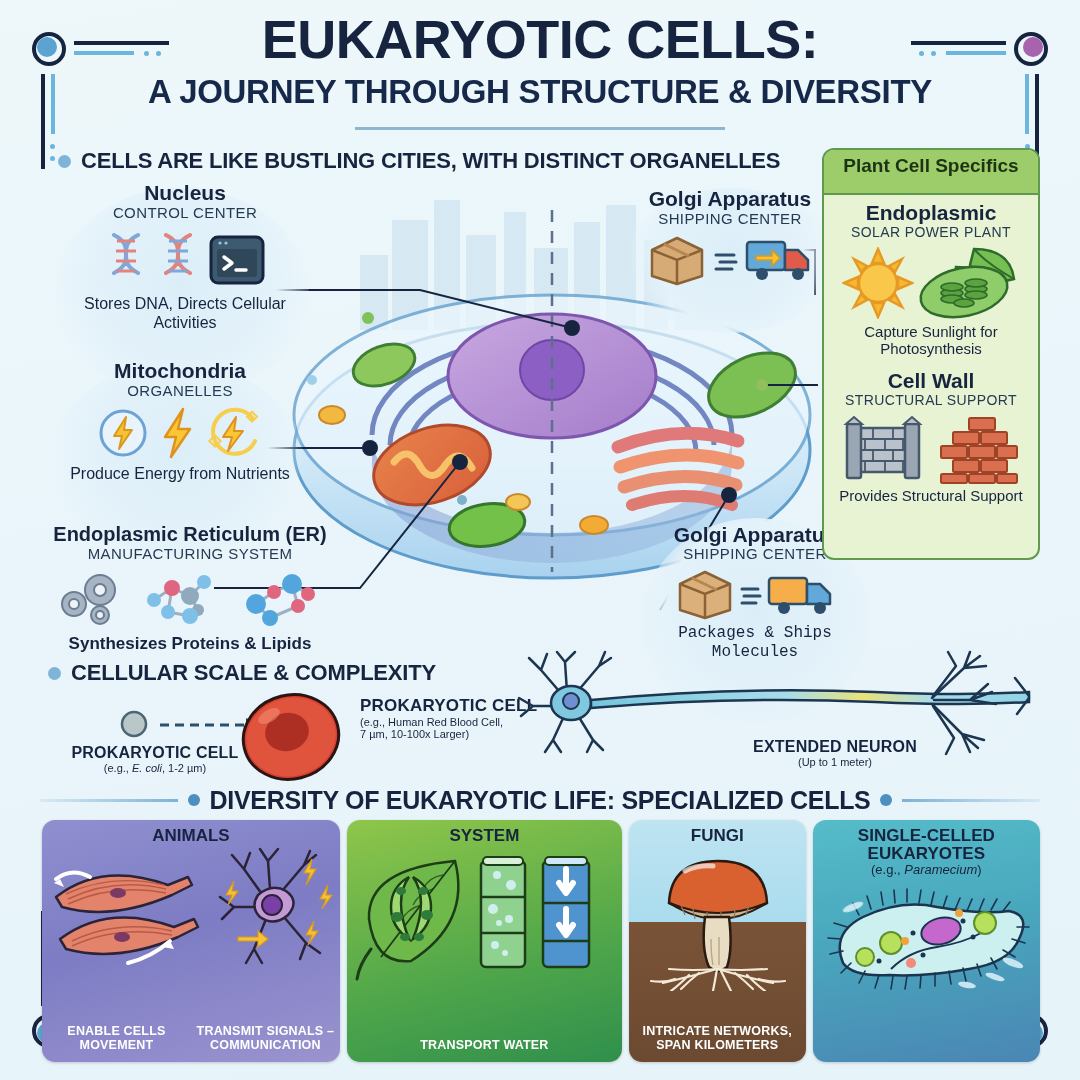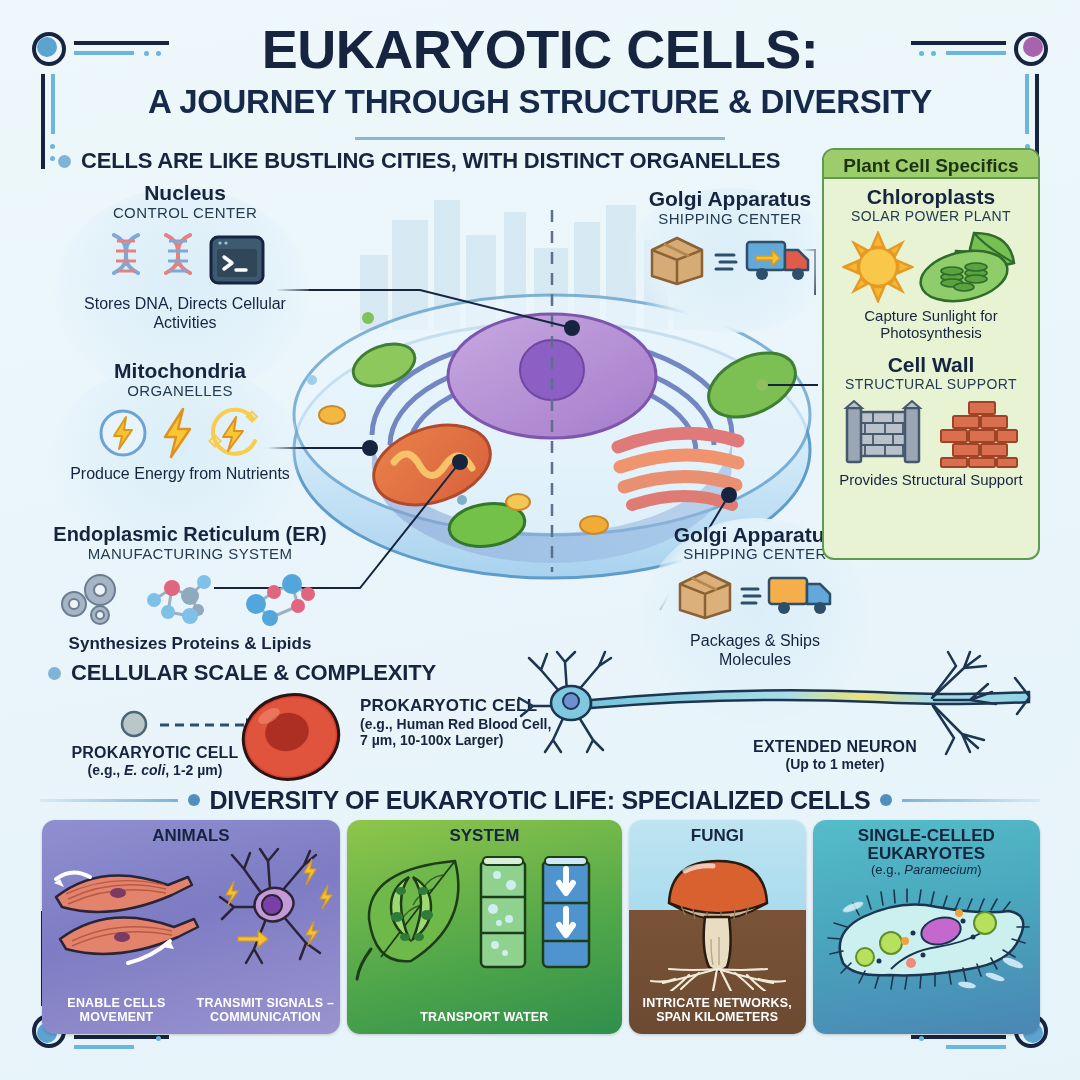--- a/index.html
+++ b/index.html
@@ -23,21 +23,21 @@
   .corner .vl1{position:absolute;width:4px;background:#16243f;}
   .corner .vl2{position:absolute;width:4px;background:#6cb5dd;}
   .corner .mini{position:absolute;width:5px;height:5px;border-radius:50%;background:#6cb5dd;}
 
   .c-tl{top:22px;left:22px;}
   .c-tr{top:22px;right:22px;}
   .c-bl{bottom:22px;left:22px;}
   .c-br{bottom:22px;right:22px;}
 
   
-  .header{position:absolute;top:22px;left:0;width:1080px;text-align:center;}
+  .header{position:absolute;top:12px;left:0;width:1080px;text-align:center;}
   .title{font-size:54px;font-weight:bold;letter-spacing:-0.5px;line-height:1.02;
     color:#16243f;margin:0;}
   .subtitle{font-size:33px;font-weight:bold;color:#17294a;margin:6px 0 16px 0;
     letter-spacing:-0.3px;}
   .title-rule{width:370px;height:3px;background:#8fb6cf;margin:10px auto 0 auto;}
 
   
   .sec-head{position:absolute;display:flex;align-items:center;gap:10px;
     font-size:22px;font-weight:bold;color:#16243f;letter-spacing:-0.2px;}
   .sec-bullet{width:13px;height:13px;border-radius:50%;background:#7fb4d8;flex:0 0 auto;}
@@ -49,41 +49,41 @@
   .callout .ctitle{font-size:21px;font-weight:bold;color:#16243f;line-height:1.05;position:relative;}
   .callout .csub{font-size:15px;font-weight:normal;color:#243a52;letter-spacing:.4px;position:relative;}
   .callout .cdesc{font-size:16px;color:#16243f;line-height:1.16;position:relative;}
   .icons{display:flex;align-items:center;justify-content:center;gap:8px;position:relative;}
 
   
   .plant-panel{position:absolute;left:822px;top:148px;width:218px;height:412px;
     border:2px solid #5f9a4e;border-radius:12px;background:#e8f3d4;overflow:hidden;
     box-sizing:border-box;}
   .plant-head{background:#9dcc6b;border-bottom:2px solid #5f9a4e;text-align:center;
-    font-size:19px;font-weight:bold;color:#1d3313;padding:5px 0 0 0;}
+    font-size:19px;font-weight:bold;color:#1d3313;padding:5px 0 16px 0;}
   .plant-sec{text-align:center;padding:7px 8px 0 8px;}
   .plant-sec .pt{font-size:21px;font-weight:bold;color:#16243f;line-height:1.05;}
   .plant-sec .ps{font-size:14px;color:#243a52;letter-spacing:.4px;}
   .plant-sec .pd{font-size:15px;color:#16243f;line-height:1.15;margin-top:2px;}
 
   
   .scale-wrap{position:absolute;left:40px;top:690px;width:1000px;height:100px;}
   .lbl-bold{font-size:16px;font-weight:bold;color:#16243f;letter-spacing:.2px;}
-  .lbl-reg{font-size:14px;color:#16243f;font-weight:bold;}
+  .lbl-reg{font-size:11px;color:#16243f;}
 
   
   .divider{position:absolute;top:783px;left:40px;width:1000px;height:34px;
     display:flex;align-items:center;gap:10px;}
   .div-line{flex:1 1 auto;height:3px;background:linear-gradient(90deg,rgba(125,178,214,.15),#7db2d6);}
   .div-line.r{background:linear-gradient(90deg,#7db2d6,rgba(125,178,214,.15));}
   .div-dot{width:12px;height:12px;border-radius:50%;background:#4f8fc0;flex:0 0 auto;}
   .div-text{font-size:25px;font-weight:bold;color:#16243f;white-space:nowrap;letter-spacing:-0.3px;}
 
   
-  .cards{position:absolute;left:42px;top:820px;width:998px;height:214px;display:flex;gap:7px;}
+  .cards{position:absolute;left:42px;top:820px;width:998px;height:242px;display:flex;gap:7px;}
   .card{border-radius:13px;overflow:hidden;position:relative;display:flex;flex-direction:column;
     box-shadow:0 1px 3px rgba(0,0,0,.18);}
   .card .chead{text-align:center;font-size:17px;font-weight:bold;padding-top:7px;line-height:1.06;}
   .card .csubhead{text-align:center;font-size:13px;font-weight:normal;line-height:1.1;}
   .card .cart{flex:1 1 auto;position:relative;}
   .card .cfoot{display:flex;}
   .card .cfoot div{flex:1;text-align:center;font-size:12.5px;font-weight:bold;
     color:#ffffff;line-height:1.18;padding:0 2px 9px 2px;letter-spacing:.2px;}
 
   .card-animals{width:300px;background:linear-gradient(165deg,#8f8fd0 0%,#7d7cc4 45%,#9a93cf 100%);}
@@ -393,28 +393,28 @@
       <svg width="22" height="30" viewBox="0 0 22 30">
         <path d="M2,10 L18,10 M4,17 L20,17 M2,24 L16,24" stroke="#2d4f6b" stroke-width="3" stroke-linecap="round"></path>
       </svg>
       <svg width="70" height="52" viewBox="0 0 70 52">
         <rect x="3" y="10" width="38" height="26" rx="3" fill="#f5ae4a" stroke="#2d4f6b" stroke-width="2.5"></rect>
         <path d="M41,16 L54,16 L64,26 L64,36 L41,36 Z" fill="#62a8d8" stroke="#2d4f6b" stroke-width="2.5" stroke-linejoin="round"></path>
         <circle cx="18" cy="40" r="6" fill="#2d4f6b"></circle>
           <circle cx="54" cy="40" r="6" fill="#2d4f6b"></circle>
       </svg>
     </div>
-    <div class="cdesc" style="margin-top:12px;">Packages &amp; Ships Molecules</div>
+    <div class="cdesc" style="margin-top:4px;font-family:Liberation Mono, monospace;">Packages &amp; Ships Molecules</div>
   </div>
 
   <div class="plant-panel">
     <div class="plant-head">Plant Cell Specifics</div>
 
     <div class="plant-sec">
-      <div class="pt">Chloroplasts</div>
+      <div class="pt">Endoplasmic</div>
       <div class="ps">SOLAR POWER PLANT</div>
       <div class="icons" style="margin-top:5px;height:76px;gap:2px;">
         <svg width="72" height="72" viewBox="0 0 72 72">
           <g stroke="#e79a23" stroke-width="2.5" fill="#f7b733">
             <path d="M36,2 L42,16 L30,16 Z"></path>
               <path d="M36,70 L30,56 L42,56 Z"></path>
             <path d="M2,36 L16,30 L16,42 Z"></path>
               <path d="M70,36 L56,42 L56,30 Z"></path>
             <path d="M12,12 L25,19 L19,25 Z"></path>
               <path d="M60,60 L47,53 L53,47 Z"></path>

